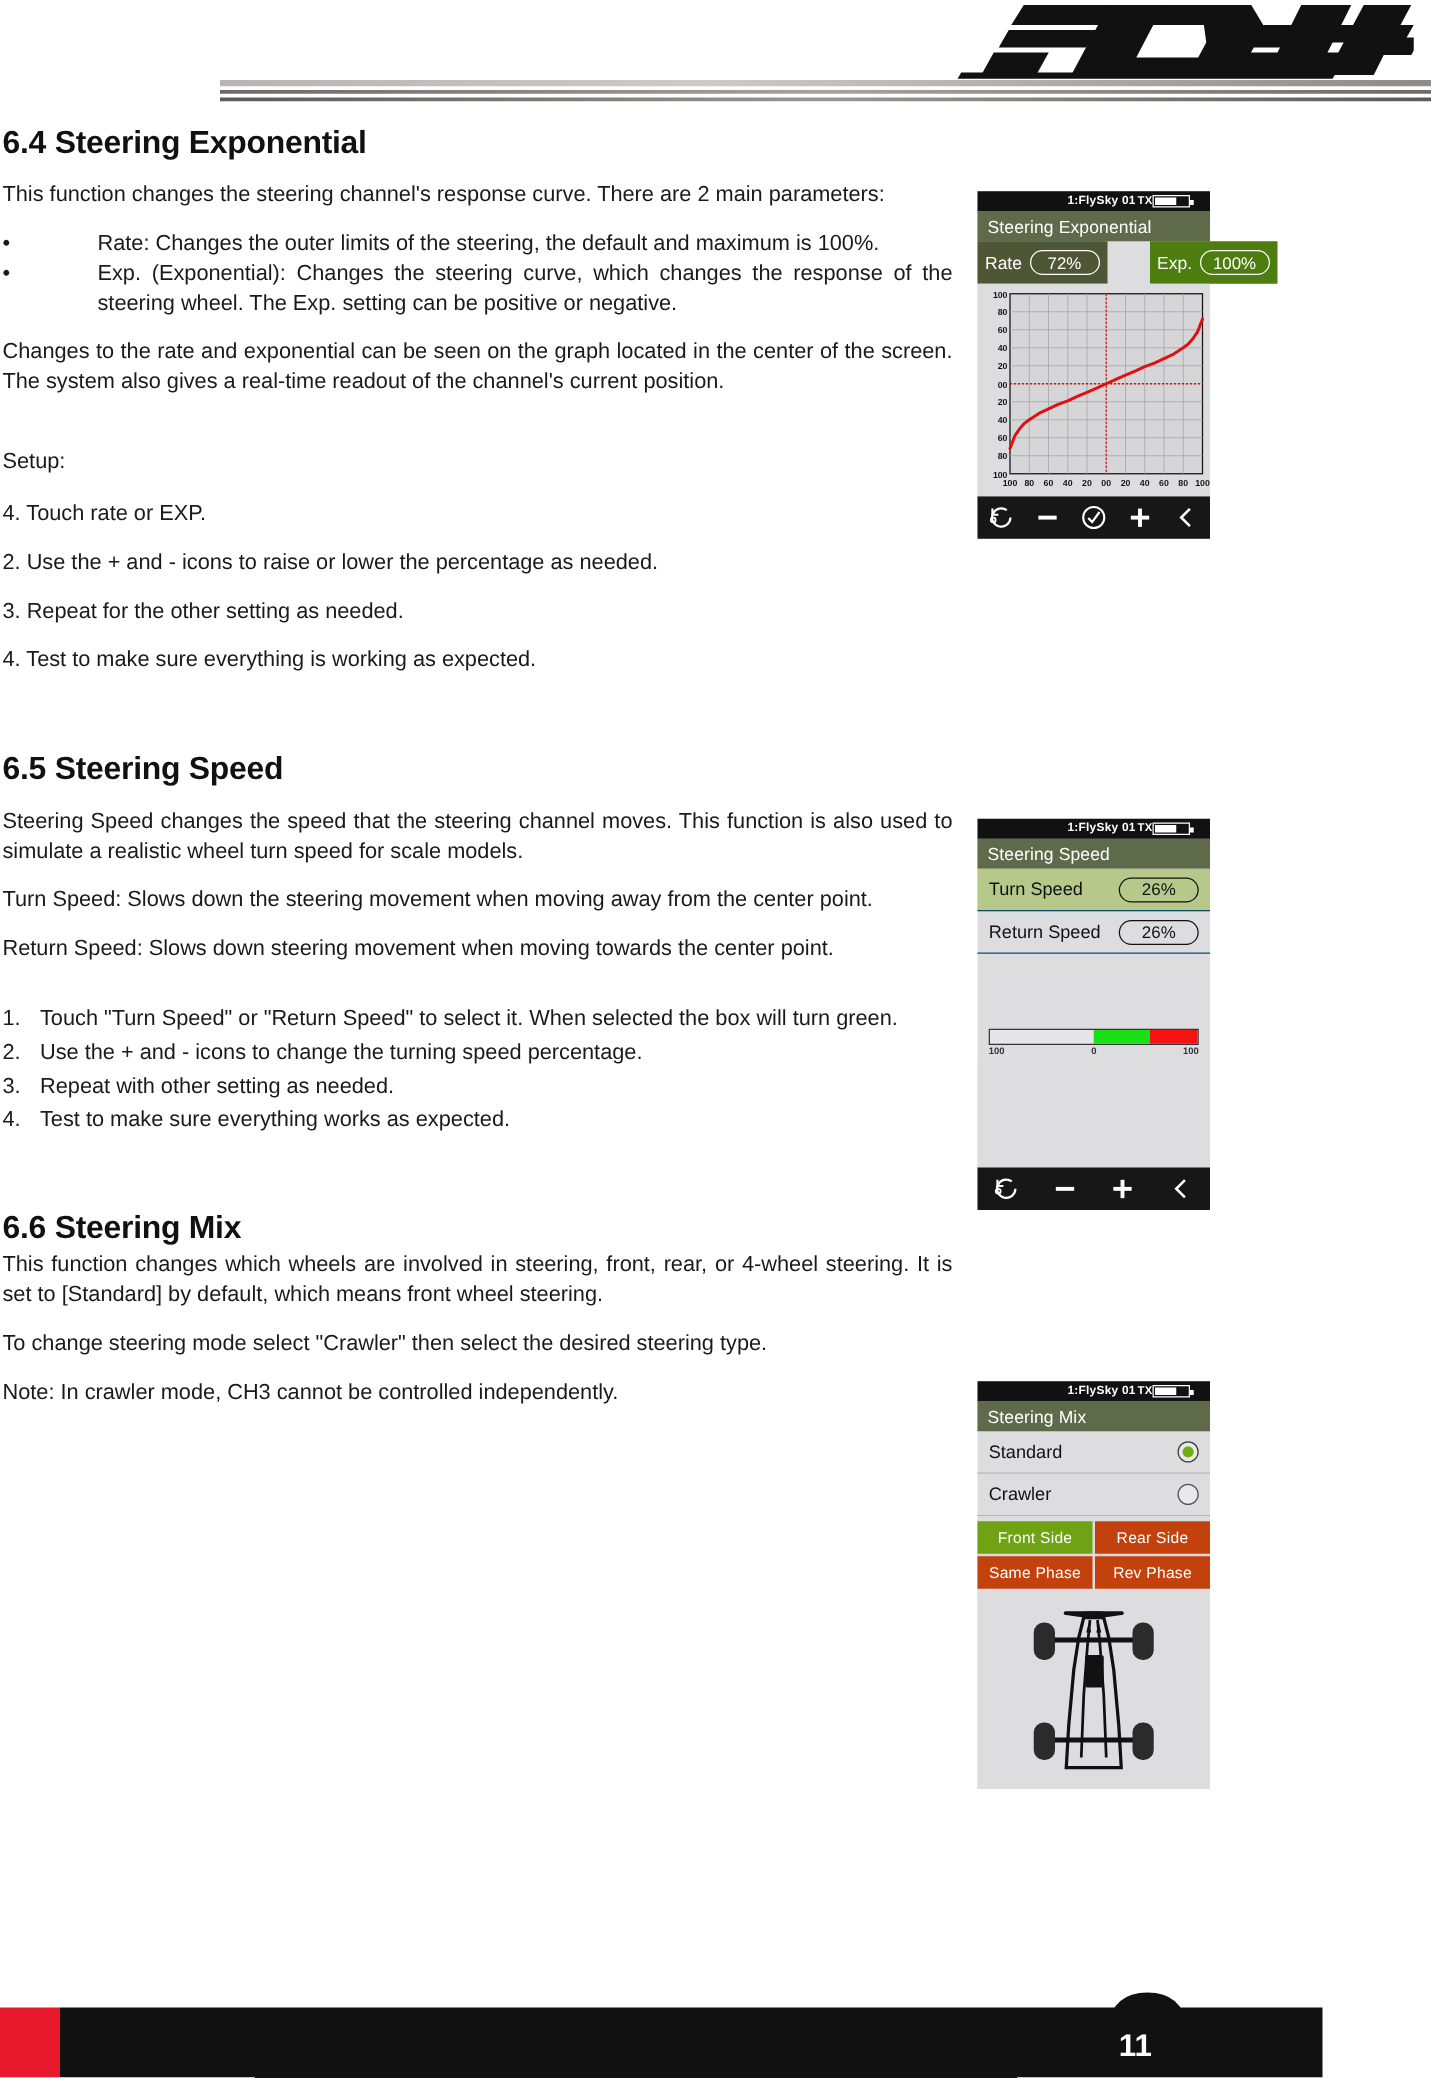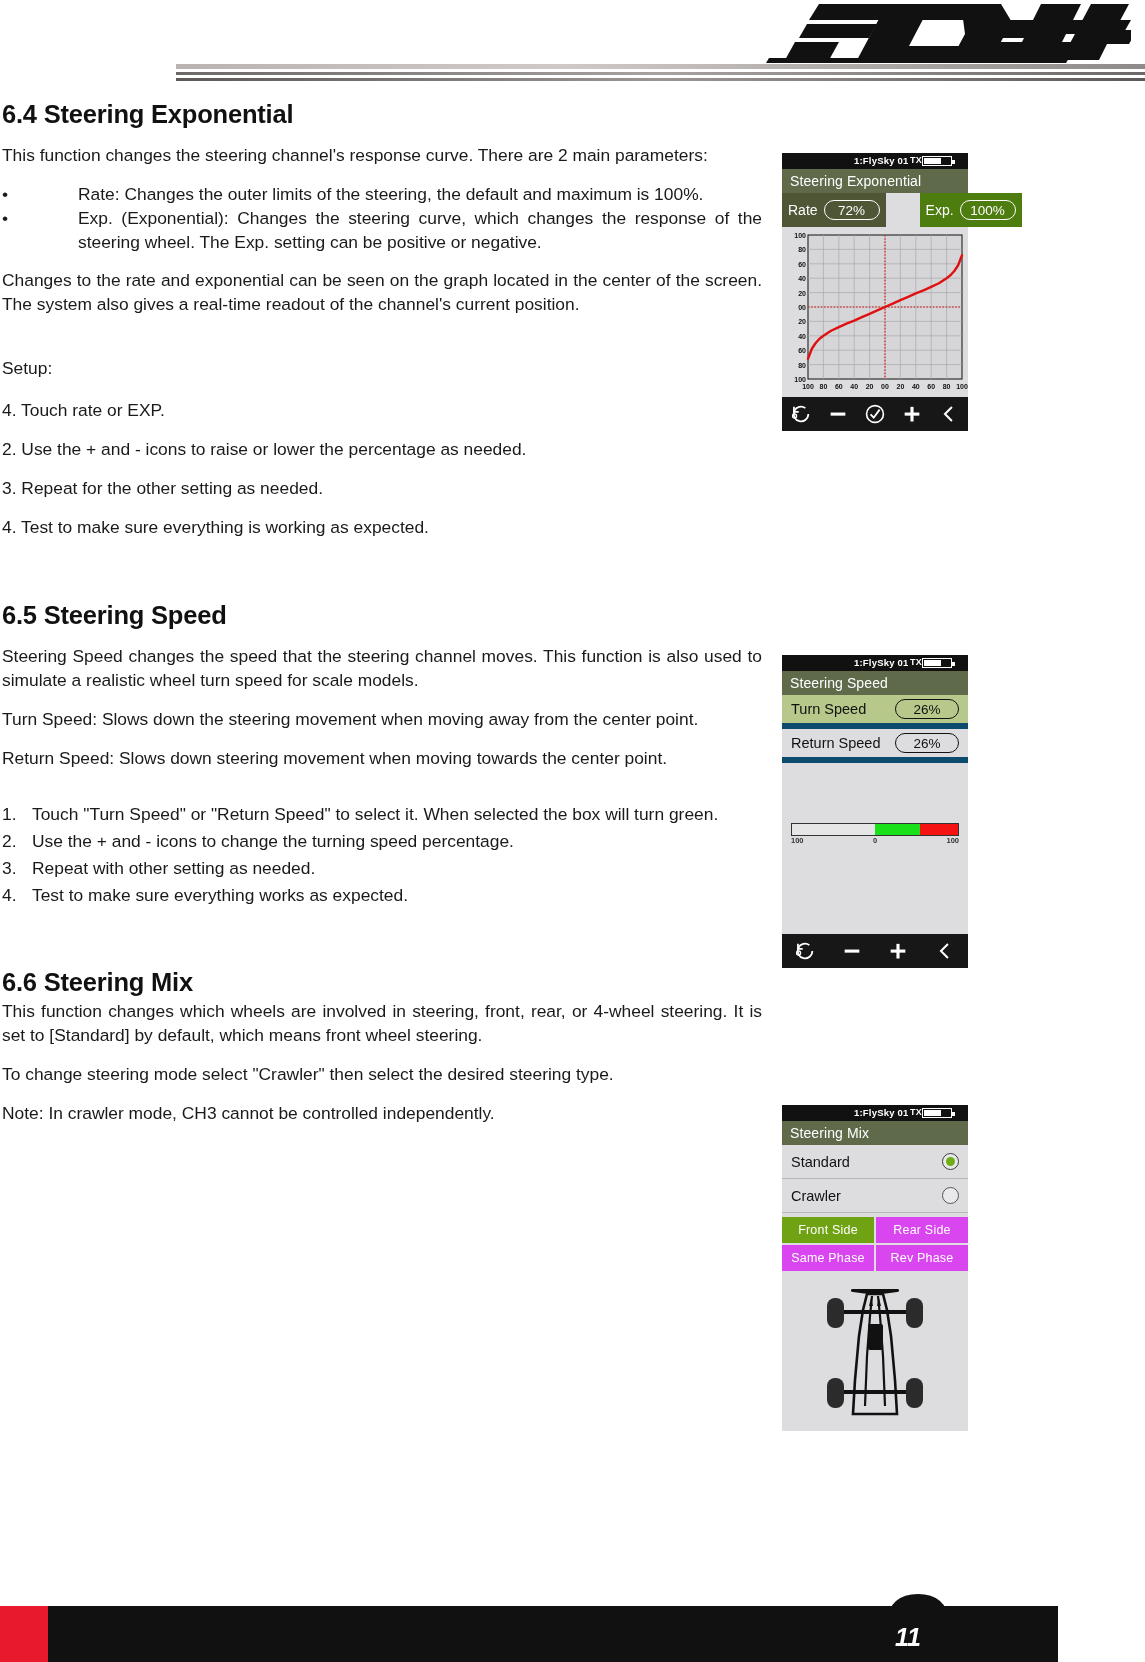--- a/index.html
+++ b/index.html
@@ -83,21 +83,21 @@
 
   .graph-wrap { position: relative; height: 170px; background: #dddde0; padding: 2px 0 0 0; }
   .graph-svg { display: block; }
 
   .toolbar { height: 34px; background: #171717; display: flex; align-items: center; }
   .toolbar .tb-btn { flex: 1 1 0; display: flex; align-items: center; justify-content: center; }
 
   
   .sp-row { height: 34px; display: flex; align-items: center;
             padding: 0 9px; justify-content: space-between;
-            border-bottom: 6px solid #0c4a6e; }
+            border-bottom: 1px solid #0c4a6e; }
   .sp-row.sel { background: #b6c98a; }
   .sp-row .lbl { font-size: 14.5px; color: #111; }
   .sp-filler { height: 60px; }
   .sp-bar-wrap { position: relative; margin: 0 9px; }
   .sp-bar { height: 13px; border: 1.4px solid #333; display: flex; background: #e6e6e6; }
   .sp-bar .seg-empty { flex: 0 0 50%; }
   .sp-bar .seg-green { flex: 0 0 27%; background: #19e019; }
   .sp-bar .seg-red { flex: 1 1 auto; background: #f41212; }
   .sp-scale { position: relative; height: 12px; font-size: 7.5px; color: #333; font-weight: bold; }
   .sp-scale span { position: absolute; top: 0; }
@@ -111,27 +111,27 @@
              padding: 0 9px; border-bottom: 1px solid #b6b6b9; }
   .mix-row .lbl { font-size: 14.5px; color: #111; }
   .radio { width: 17px; height: 17px; border-radius: 50%; border: 1.6px solid #555;
            background: #e9e9ec; display: flex; align-items: center; justify-content: center; }
   .radio .dot { width: 9px; height: 9px; border-radius: 50%; background: transparent; }
   .radio.checked { border-color: #3c3c3c; }
   .radio.checked .dot { background: #6fae14; }
 
   .phase-grid { display: grid; grid-template-columns: 1fr 1fr; gap: 2px; padding: 4px 0 0 0; background: #dddde0; }
   .phase-btn { height: 26px; display: flex; align-items: center; justify-content: center;
-               font-size: 12.5px; color: #fff; background: #d946ef; letter-spacing: .2px; }
+               font-size: 12.5px; color: #fff; background: #c2410c; letter-spacing: .2px; }
   .phase-btn.active { background: #6fa313; }
 
   .car-wrap { height: 160px; background: #dddde0; display: flex; align-items: center; justify-content: center; }
 
   
-  .footer-bar { position: absolute; left: 0; bottom: 0; width: 1145px; height: 56px; font-style: italic; }
+  .footer-bar { position: absolute; left: 0; bottom: 0; width: 1145px; height: 56px; }
   .footer-red { position: absolute; left: 0; bottom: 0; width: 48px; height: 56px; background: #e8192c; }
   .footer-black { position: absolute; left: 48px; bottom: 0; width: 1010px; height: 56px; background: #111; }
   .footer-tab { position: absolute; left: 880px; bottom: 40px; width: 76px; height: 30px; }
   .page-num { position: absolute; left: 895px; bottom: 10px; color: #fff;
               font-size: 25px; font-weight: bold; z-index: 5; }
 </style>
 </head>
 <body>
 
 <div class="page-header">

